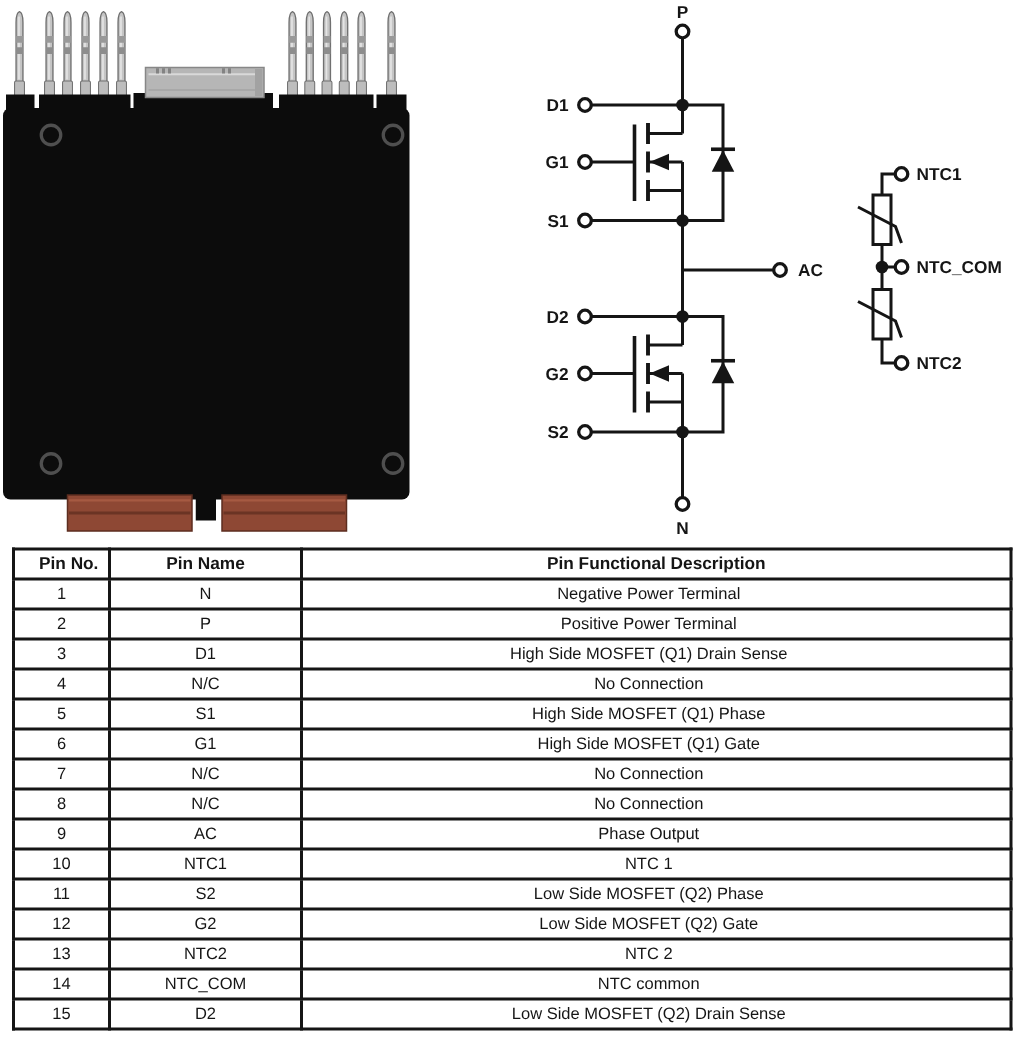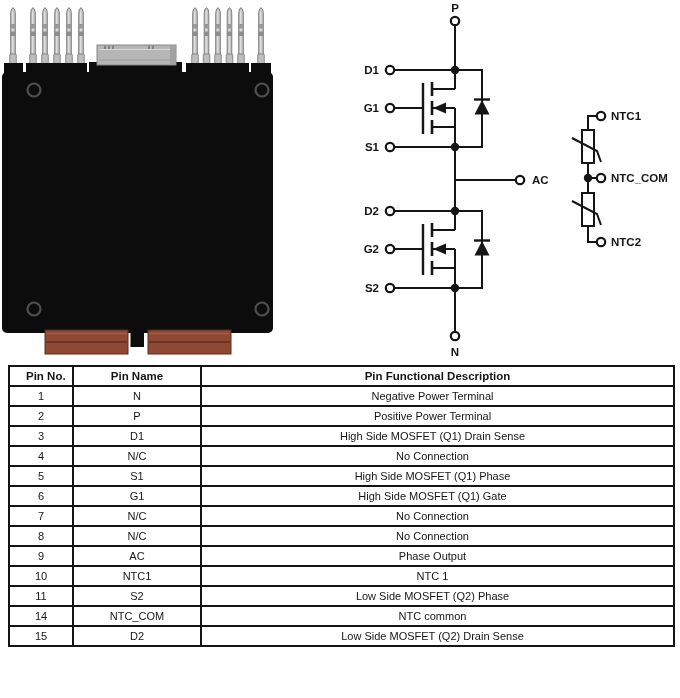--- a/index.html
+++ b/index.html
@@ -245,21 +245,31 @@
         <td class="center">NTC1</td>
         <td class="desc">NTC 1</td>
       </tr>
 
       <tr>
         <td class="center">11</td>
         <td class="center">S2</td>
         <td class="desc">Low Side MOSFET (Q2) Phase</td>
       </tr>
 
-
+      <tr>
+        <td class="center">12</td>
+        <td class="center">G2</td>
+        <td class="desc">Low Side MOSFET (Q2) Gate</td>
+      </tr>
+
+      <tr>
+        <td class="center">13</td>
+        <td class="center">NTC2</td>
+        <td class="desc">NTC 2</td>
+      </tr>
 
       <tr>
         <td class="center">14</td>
         <td class="center">NTC_COM</td>
         <td class="desc">NTC common</td>
       </tr>
 
       <tr>
         <td class="center">15</td>
         <td class="center">D2</td>

